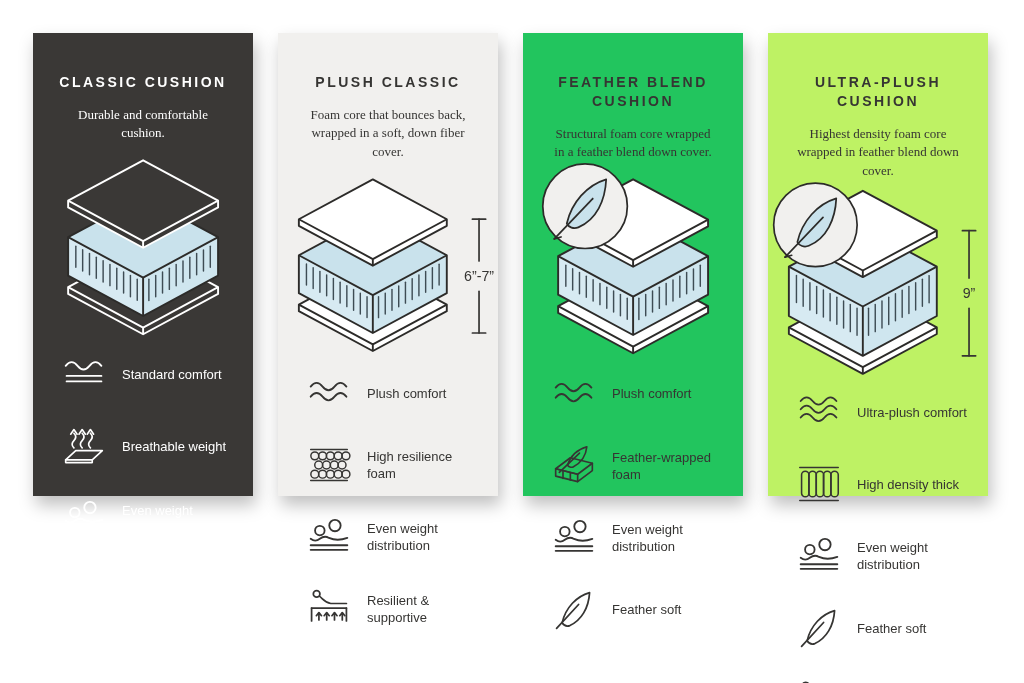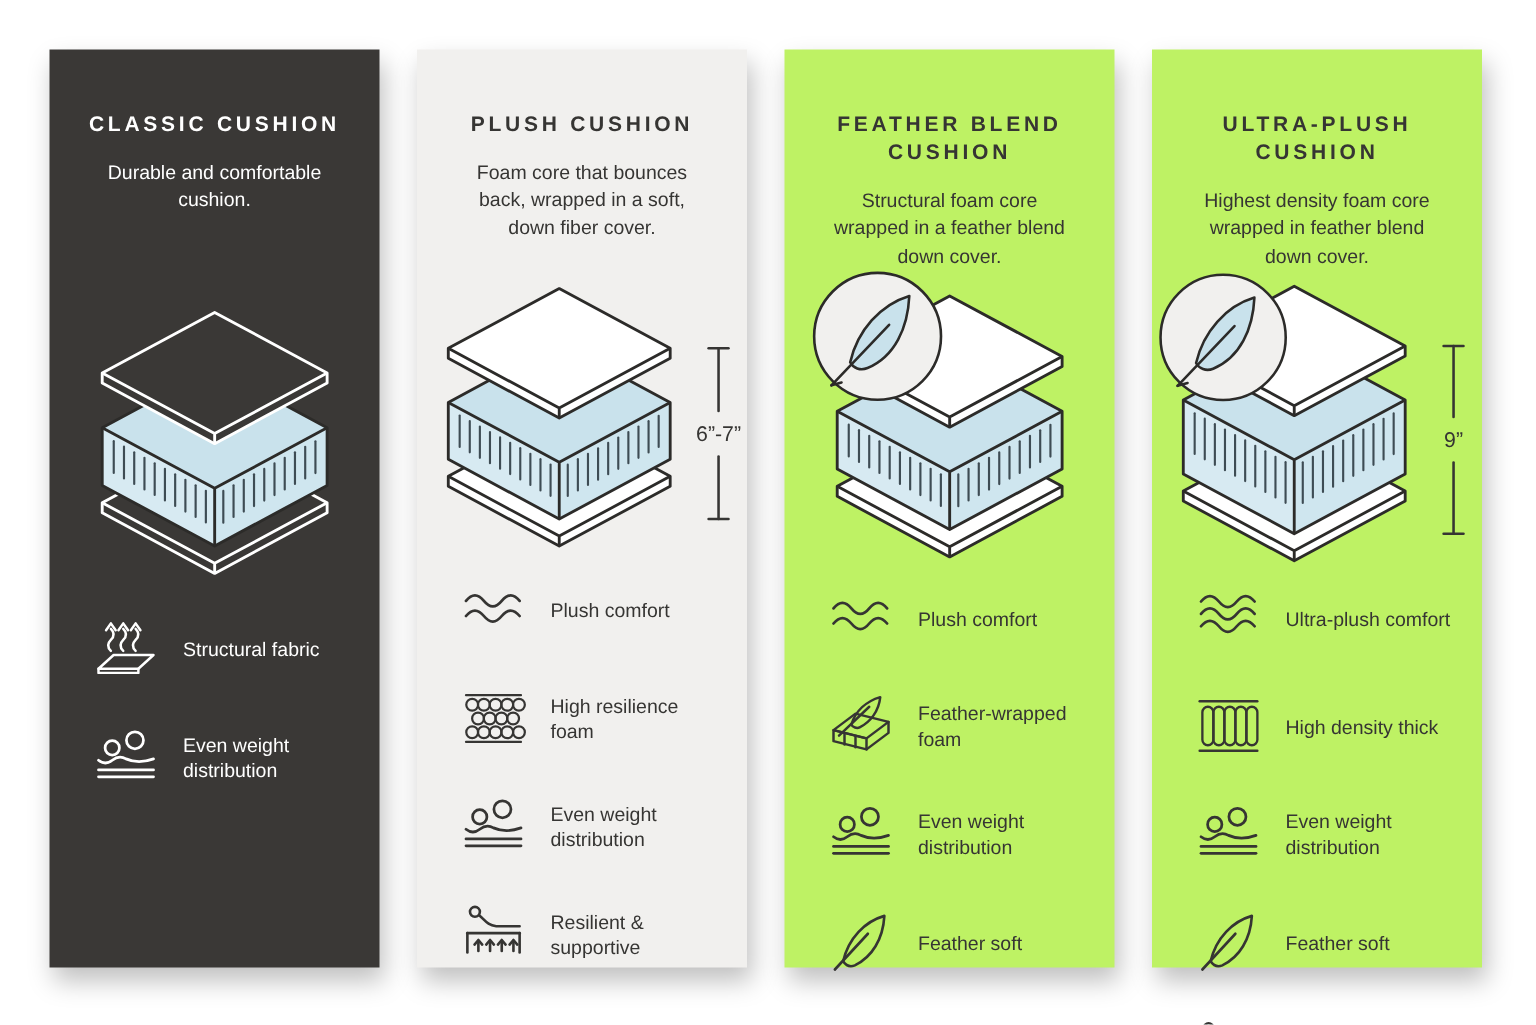--- a/index.html
+++ b/index.html
@@ -10,21 +10,21 @@
     overflow:hidden;
   }
   .board{
     box-sizing:border-box;
     width:1024px;height:683px;
     padding:33px 0 0 33px;
     display:flex;gap:25px;
   }
   .card{
     box-sizing:border-box;
-    width:220px;height:612px;
+    width:220px;height:463px;
     box-shadow:3px 9px 16px rgba(0,0,0,0.25);
     display:flex;flex-direction:column;
     flex:none;
   }
   .head{
     box-sizing:border-box;
     height:148px;
     padding:40px 26px 0 26px;
     text-align:center;
   }
@@ -32,20 +32,21 @@
     margin:0;
     font-size:14px;
     font-weight:bold;
     letter-spacing:2.5px;
     line-height:1.35;
   }
   .desc{
     margin:14px 0 0 0;
     font-size:13px;
     line-height:1.42;
+    font-family:Liberation Serif, serif;
   }
   .illus{
     height:218px;
     display:flex;align-items:center;justify-content:center;
   }
   .illus svg{height:198px;display:block;}
   .features{
     margin-top:12px;
     padding:0 18px 0 28px;
     display:flex;flex-direction:column;gap:28px;
@@ -234,38 +235,46 @@
           <g>
             <path d="M22,60 L100,18 L178,60 L178,67 L100,109 L22,67 Z" fill="#3a3836" stroke="#ffffff" stroke-width="2" stroke-linejoin="round"></path>
             <path d="M22,60 L100,102 L178,60 M100,102 L100,109" fill="none" stroke="#ffffff" stroke-width="2" stroke-linejoin="round"></path>
           </g>
         </svg>
       </div>
       <div class="features">
         <div class="feat">
           <span class="ficon">
             <svg viewBox="0 0 48 48">
+              <use href="#sym-wave-single-icon"></use>
+            </svg>
+          </span>
+          <span class="flabel">Standard comfort</span>
+        </div>
+        <div class="feat">
+          <span class="ficon">
+            <svg viewBox="0 0 48 48">
               <use href="#sym-breathable-fabric-icon"></use>
             </svg>
           </span>
-          <span class="flabel">Structural fabric</span>
+          <span class="flabel">Breathable weight</span>
         </div>
         <div class="feat">
           <span class="ficon">
             <svg viewBox="0 0 48 48">
               <use href="#sym-even-weight-icon"></use>
             </svg>
           </span>
           <span class="flabel">Even weight distribution</span>
         </div>
       </div>
     </section>
     <section class="card light" style="background: rgb(241, 240, 238); color: rgb(54, 53, 51);">
       <header class="head">
-        <h2 class="title">PLUSH CUSHION</h2>
+        <h2 class="title">PLUSH CLASSIC</h2>
         <p class="desc">Foam core that bounces back, wrapped in a soft, down fiber cover.</p>
       </header>
       <div class="illus">
         <svg viewBox="0 0 232 206">
           <g>
             <path d="M22,150 L100,108 L178,150 L178,157 L100,199 L22,157 Z" fill="#ffffff" stroke="#2c2b29" stroke-width="2" stroke-linejoin="round"></path>
             <path d="M22,150 L100,192 L178,150 M100,192 L100,199" fill="none" stroke="#2c2b29" stroke-width="2" stroke-linejoin="round"></path>
           </g>
           <g>
             <polygon points="100,56 178,98 100,140 22,98" fill="#c9e2ec"></polygon>
@@ -337,21 +346,21 @@
         <div class="feat">
           <span class="ficon">
             <svg viewBox="0 0 48 48">
               <use href="#sym-resilient-supportive-icon"></use>
             </svg>
           </span>
           <span class="flabel">Resilient &amp; supportive</span>
         </div>
       </div>
     </section>
-    <section class="card light" style="background: #bef264; color: rgb(54, 53, 51);">
+    <section class="card light" style="background: #22c55e; color: rgb(54, 53, 51);">
       <header class="head">
         <h2 class="title">FEATHER BLEND CUSHION</h2>
         <p class="desc">Structural foam core wrapped in a feather blend down cover.</p>
       </header>
       <div class="illus">
         <svg viewBox="0 0 200 206">
           <g>
             <path d="M22,150 L100,108 L178,150 L178,157 L100,199 L22,157 Z" fill="#ffffff" stroke="#2c2b29" stroke-width="2" stroke-linejoin="round"></path>
             <path d="M22,150 L100,192 L178,150 M100,192 L100,199" fill="none" stroke="#2c2b29" stroke-width="2" stroke-linejoin="round"></path>
           </g>

